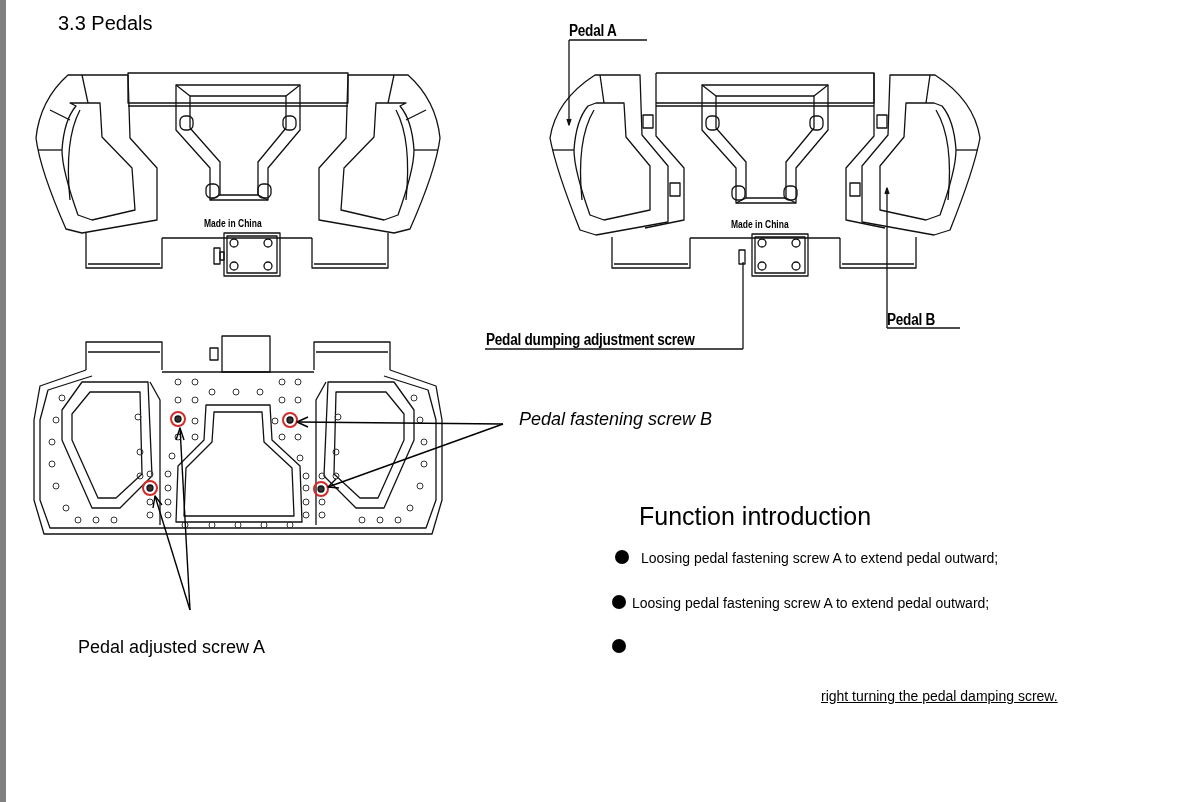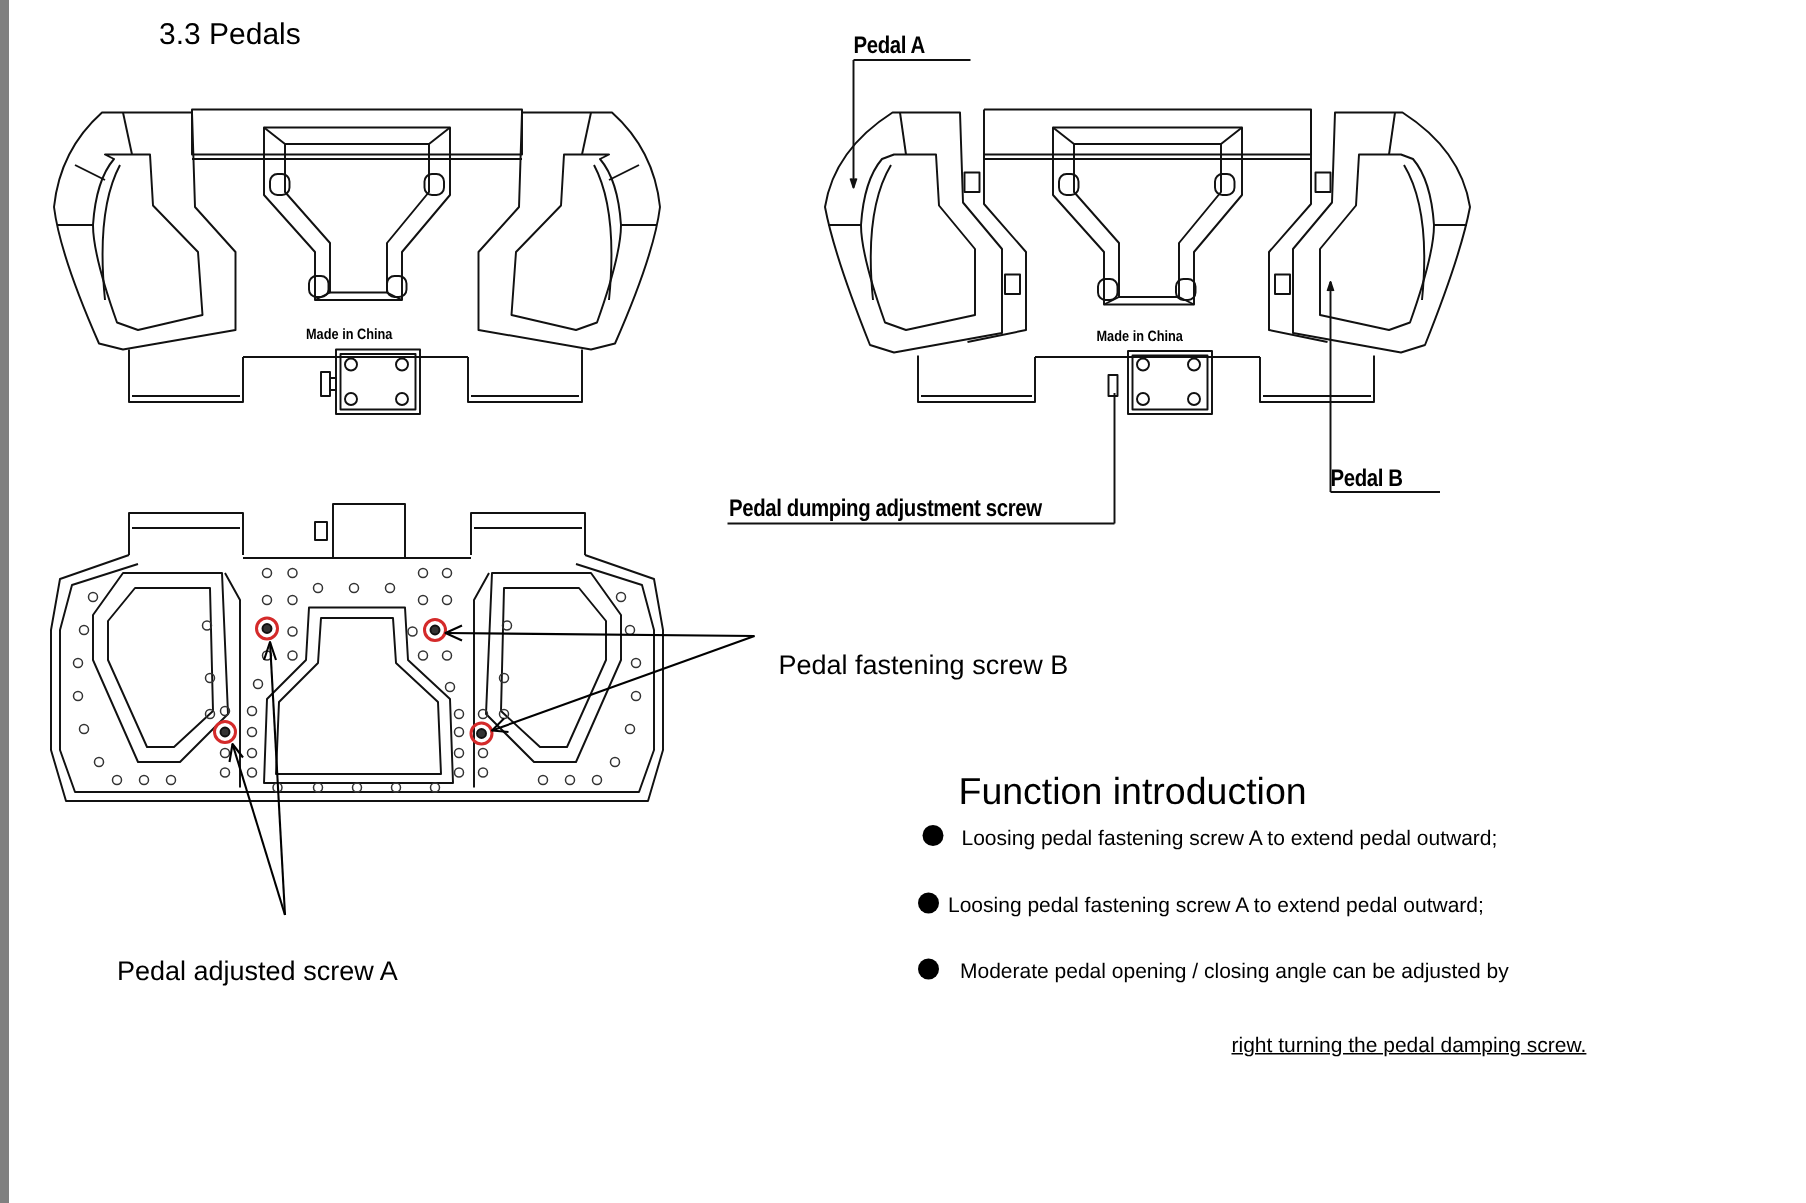--- a/index.html
+++ b/index.html
@@ -1,22 +1,22 @@
 <!DOCTYPE html>
 <html><head>
 <meta charset="utf-8">
 <style>
   html,body{margin:0;padding:0;}
   body{width:1204px;height:802px;position:relative;overflow:hidden;background:#fff;font-family:"Liberation Sans",sans-serif;color:#000;}
   .left-bar{position:absolute;left:0;top:0;width:6px;height:802px;background:#808080;}
   .abs{position:absolute;white-space:nowrap;}
-  .section-title{left:58px;top:12px;font-size:20px;margin-left:48px;}
+  .section-title{left:58px;top:12px;font-size:20px;}
   .lbl-cad{font-family:"Liberation Sans",sans-serif;font-weight:bold;font-size:16px;transform:scaleX(0.85);transform-origin:left top;letter-spacing:-0.3px;}
   .lbl{font-size:18px;}
-  .func-title{left:639px;top:514px;font-size:25px;}
+  .func-title{left:639px;top:502px;font-size:25px;}
   .bullet{font-size:14px;}
   .dot{display:inline-block;width:14px;height:14px;border-radius:50%;background:#000;vertical-align:middle;margin-right:12px;position:relative;top:-2px;}
   svg{position:absolute;left:0;top:0;}
 </style>
 </head>
 <body>
 
 <div class="left-bar"></div>
 
 <div class="abs section-title">3.3 Pedals</div>
@@ -241,27 +241,27 @@
   </g>
 </svg>
 
 <div class="abs" style="left:204px;top:218px;font-size:10px;font-weight:bold;transform:scaleX(0.85);transform-origin:left top;">Made in China</div>
 <div class="abs" style="left:731px;top:219px;font-size:10px;font-weight:bold;transform:scaleX(0.85);transform-origin:left top;">Made in China</div>
 
 <div class="abs lbl-cad" style="left:569px;top:22px;">Pedal  A</div>
 <div class="abs lbl-cad" style="left:887px;top:311px;">Pedal  B</div>
 <div class="abs lbl-cad" style="left:486px;top:331px;">Pedal dumping adjustment screw</div>
 
-<div class="abs lbl" style="left:519px;top:433px;">Pedal fastening screw B</div>
+<div class="abs lbl" style="left:519px;top:409px;font-style:italic;">Pedal fastening screw B</div>
 <div class="abs lbl" style="left:78px;top:637px;">Pedal adjusted screw A</div>
 
 <div class="abs func-title">Function introduction</div>
 
 <div class="abs bullet" style="left:615px;top:550px;">
   <span class="dot"></span><span>Loosing pedal fastening screw A to extend pedal outward;</span>
 </div>
 <div class="abs bullet" style="left:612px;top:595px;">
   <span class="dot" style="margin-right:6px;"></span><span>Loosing pedal fastening screw A to extend pedal outward;</span>
 </div>
 <div class="abs bullet" style="left:612px;top:639px;">
-  <span class="dot" style="margin-right:14px;"></span><span>Moderate pedal opening / closing angle can be adjusted by</span>
+  <span class="dot" style="margin-right:14px;"></span>
 </div>
 <div class="abs bullet" style="left:821px;top:688px;text-decoration:underline;">right turning the pedal damping screw.</div>
 
 </body></html>

